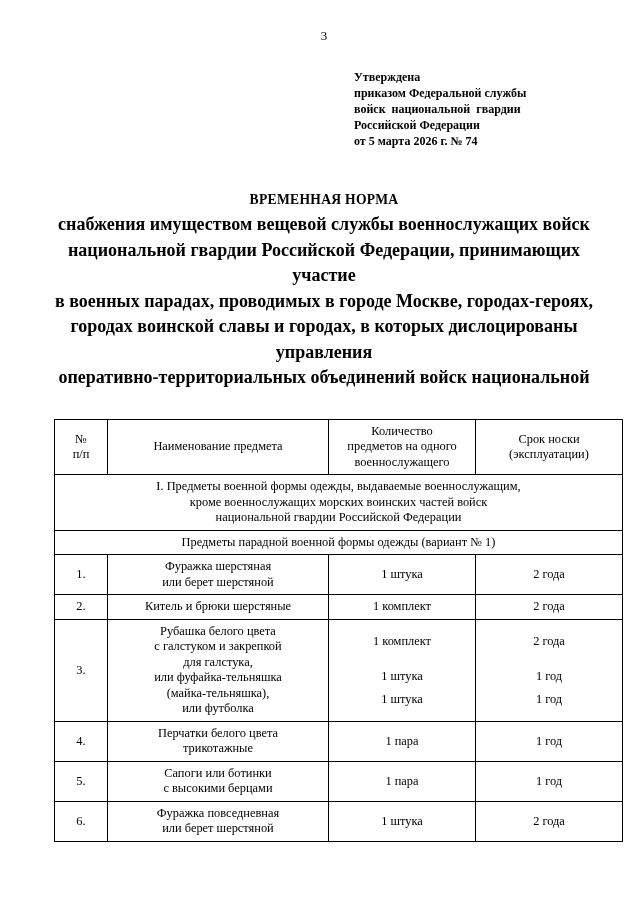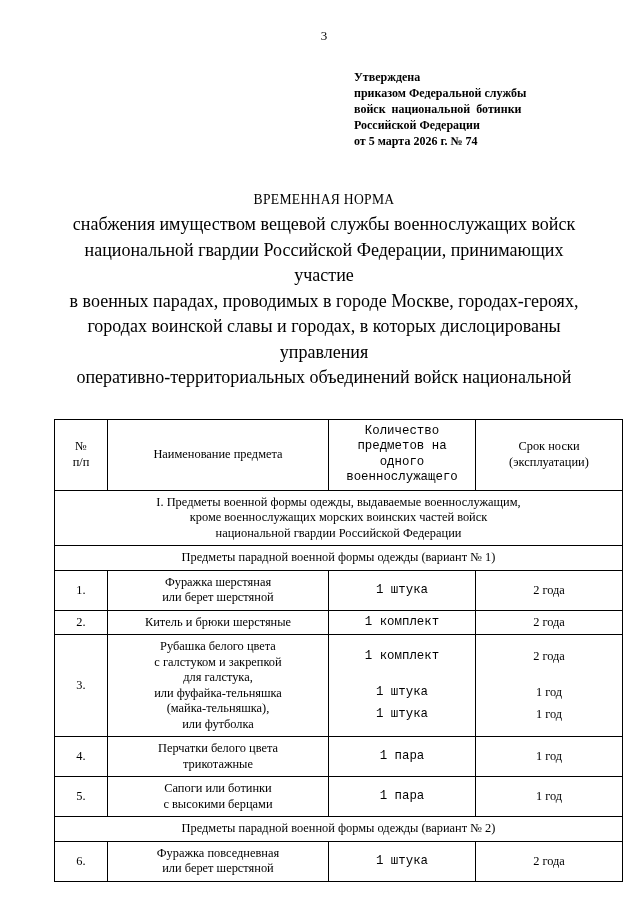--- a/index.html
+++ b/index.html
@@ -35,21 +35,21 @@
     line-height: 1.33;
     font-weight: bold;
     text-align: left;
   }
   .approval-block .line {
     white-space: pre-wrap;
   }
   .title-block {
     margin-top: 40px;
     text-align: center;
-    font-weight: normal;
+    font-weight: bold;
     font-size: 13.4px;
     line-height: 1.42;
   }
   .title-main {
     font-size: 13.6px;
     letter-spacing: 0.3px;
     margin-bottom: 3px;
   }
   .title-sub {
     font-size: 18px;
@@ -63,21 +63,21 @@
   }
   table.norm td {
     border: 1px solid #000;
     padding: 4px 3px;
     text-align: center;
     vertical-align: middle;
     line-height: 1.25;
   }
   td.col-num { width: 46px; }
   td.col-name { width: 214px; }
-  td.col-qty { width: 140px; font-family: Liberation Mono, monospace; }
+  td.col-qty { width: 140px; }
   td.col-term { width: 140px; }
 
   .thead td {
     font-weight: normal;
     padding: 7px 3px;
   }
   .section-head td {
     font-weight: normal;
     padding: 6px 10px;
     line-height: 1.35;
@@ -106,21 +106,21 @@
 </head>
 <body>
 
 <div class="page">
 
   <div class="page-number">3</div>
 
   <div class="approval-block">
     <div class="line">Утверждена</div>
     <div class="line">приказом Федеральной службы</div>
-    <div class="line">войск  национальной  ботинки</div>
+    <div class="line">войск  национальной  гвардии</div>
     <div class="line">Российской Федерации</div>
     <div class="line">от 5 марта 2026 г. № 74</div>
   </div>
 
   <div class="title-block">
     <div class="title-main">ВРЕМЕННАЯ НОРМА</div>
     <div class="title-sub">снабжения имуществом вещевой службы военнослужащих войск</div>
     <div class="title-sub">национальной гвардии Российской Федерации, принимающих участие</div>
     <div class="title-sub">в военных парадах, проводимых в городе Москве, городах-героях,</div>
     <div class="title-sub">городах воинской славы и городах, в которых дислоцированы управления</div>
@@ -210,23 +210,20 @@
       <tr class="pad-tall">
         <td class="col-num">5.</td>
         <td class="col-name cell-lines">
           <span>Сапоги или ботинки</span>
           <span>с высокими берцами</span>
         </td>
         <td class="col-qty">1 пара</td>
         <td class="col-term">1 год</td>
       </tr>
 
-      <tr class="variant-head">
-        <td colspan="4">Предметы парадной военной формы одежды (вариант № 2)</td>
-      </tr>
 
       <tr class="pad-tall">
         <td class="col-num">6.</td>
         <td class="col-name cell-lines">
           <span>Фуражка повседневная</span>
           <span>или берет шерстяной</span>
         </td>
         <td class="col-qty">1 штука</td>
         <td class="col-term">2 года</td>
       </tr>

